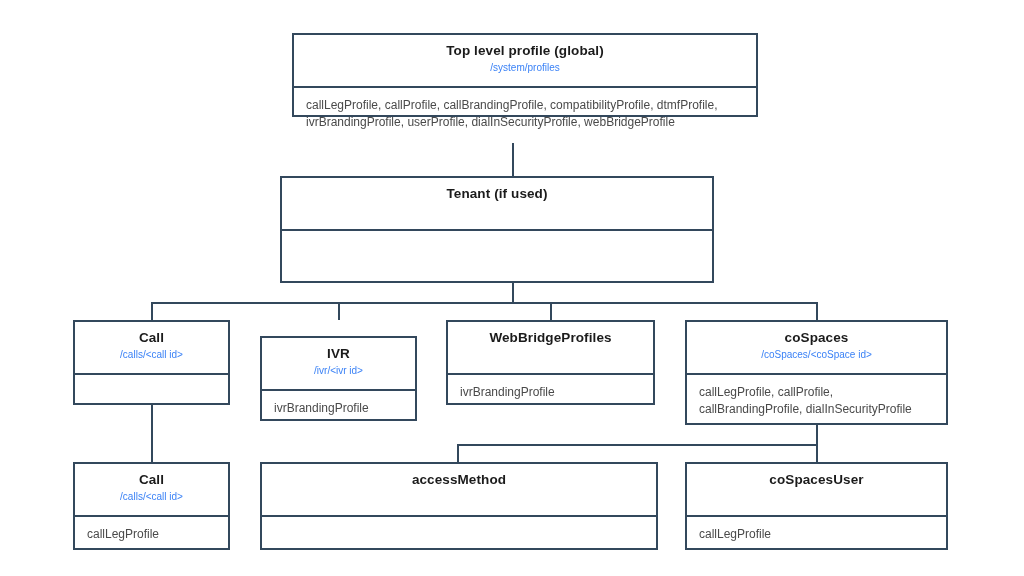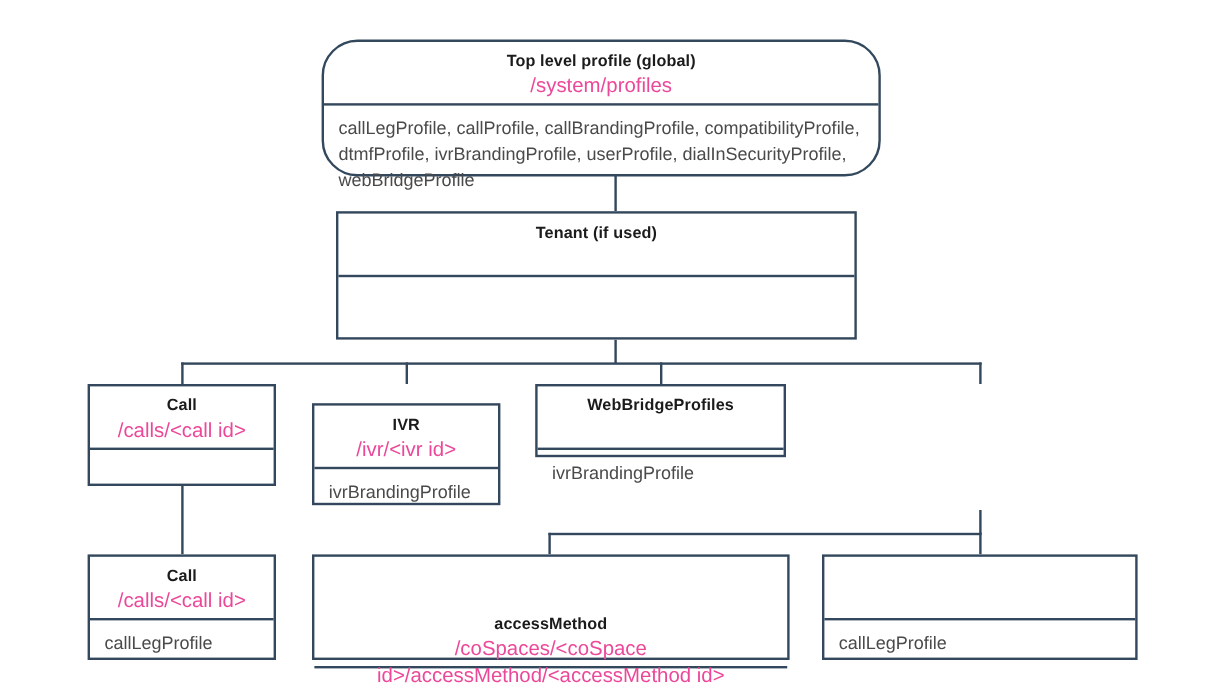--- a/index.html
+++ b/index.html
@@ -41,28 +41,28 @@
     padding: 7px 10px 9px 10px;
     line-height: 1.30;
   }
   .node .title {
     font-weight: bold;
     font-size: 13.5px;
     color: #1b1b1b;
     letter-spacing: 0.1px;
   }
   .node .path {
-    font-size: 17px;
-    color: #ec4899;
+    font-size: 10px;
+    color: #3b82f6;
     margin-top: 1px;
   }
   .node .body {
     box-sizing: border-box;
     padding: 9px 12px 9px 12px;
-    font-size: 15px;
+    font-size: 12px;
     line-height: 1.42;
     color: #4a4a4a;
   }
   .node .body.empty { min-height: 18px; }
 </style>
 </head>
 <body>
 
 <div id="canvas">
 
@@ -75,21 +75,21 @@
   <div class="line v" style="left:550px; top:302px; height:18px;"></div>
   <div class="line v" style="left:816px; top:302px; height:18px;"></div>
 
   <div class="line v" style="left:151px; top:405px; height:57px;"></div>
 
   <div class="line v" style="left:816px; top:425px; height:20px;"></div>
   <div class="line h" style="left:457px; top:444px; width:361px;"></div>
   <div class="line v" style="left:457px; top:444px; height:18px;"></div>
   <div class="line v" style="left:816px; top:444px; height:18px;"></div>
 
-  <div class="node" style="left:268px; top:33px; width:466px; height:114px;border-radius:30px;">
+  <div class="node" style="left:292px; top:33px; width:466px; height:84px;">
     <div class="head" style="height:53px;">
       <div class="title">Top level profile (global)</div>
       <div class="path">/system/profiles</div>
     </div>
     <div class="body">callLegProfile, callProfile, callBrandingProfile, compatibilityProfile, dtmfProfile, ivrBrandingProfile, userProfile, dialInSecurityProfile, webBridgeProfile</div>
   </div>
 
   <div class="node" style="left:280px; top:176px; width:434px; height:107px;">
     <div class="head" style="height:53px;">
       <div class="title">Tenant (if used)</div>
@@ -105,42 +105,49 @@
   </div>
 
   <div class="node" style="left:260px; top:336px; width:157px; height:85px;">
     <div class="head" style="height:53px;">
       <div class="title">IVR</div>
       <div class="path">/ivr/&lt;ivr id&gt;</div>
     </div>
     <div class="body">ivrBrandingProfile</div>
   </div>
 
-  <div class="node" style="left:446px; top:320px; width:209px; height:61px;">
+  <div class="node" style="left:446px; top:320px; width:209px; height:85px;">
     <div class="head" style="height:53px;">
       <div class="title">WebBridgeProfiles</div>
     </div>
     <div class="body">ivrBrandingProfile</div>
   </div>
 
+  <div class="node" style="left:685px; top:320px; width:263px; height:105px;">
+    <div class="head" style="height:53px;">
+      <div class="title">coSpaces</div>
+      <div class="path">/coSpaces/&lt;coSpace id&gt;</div>
+    </div>
+    <div class="body">callLegProfile, callProfile, callBrandingProfile, dialInSecurityProfile</div>
+  </div>
 
   <div class="node" style="left:73px; top:462px; width:157px; height:88px;">
     <div class="head" style="height:53px;">
       <div class="title">Call</div>
       <div class="path">/calls/&lt;call id&gt;</div>
     </div>
     <div class="body">callLegProfile</div>
   </div>
 
   <div class="node" style="left:260px; top:462px; width:398px; height:88px;">
-    <div class="head" style="height:53px;margin-top:40px;">
+    <div class="head" style="height:53px;">
       <div class="title">accessMethod</div>
-      <div class="path">/coSpaces/&lt;coSpace id&gt;/accessMethod/&lt;accessMethod id&gt;</div>
     </div>
   </div>
 
   <div class="node" style="left:685px; top:462px; width:263px; height:88px;">
     <div class="head" style="height:53px;">
+      <div class="title">coSpacesUser</div>
     </div>
     <div class="body">callLegProfile</div>
   </div>
 
 </div>
 
 </body></html>

